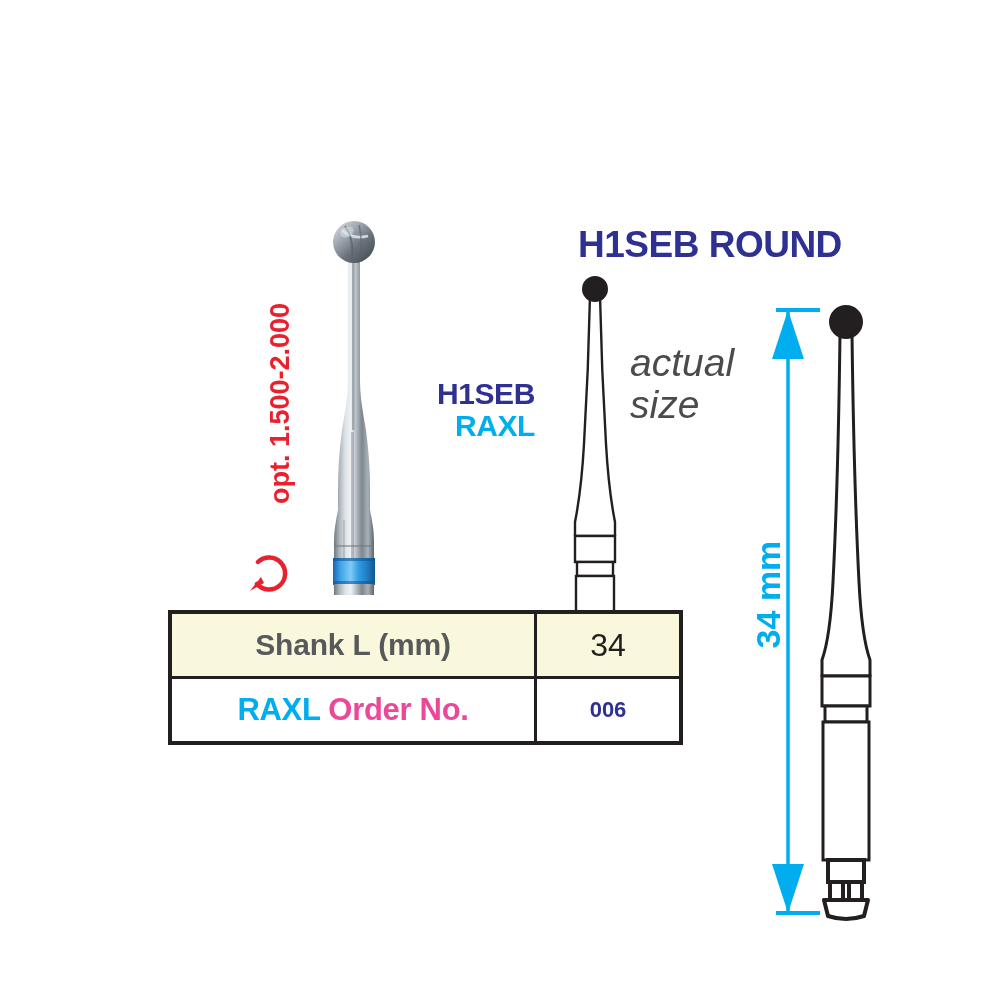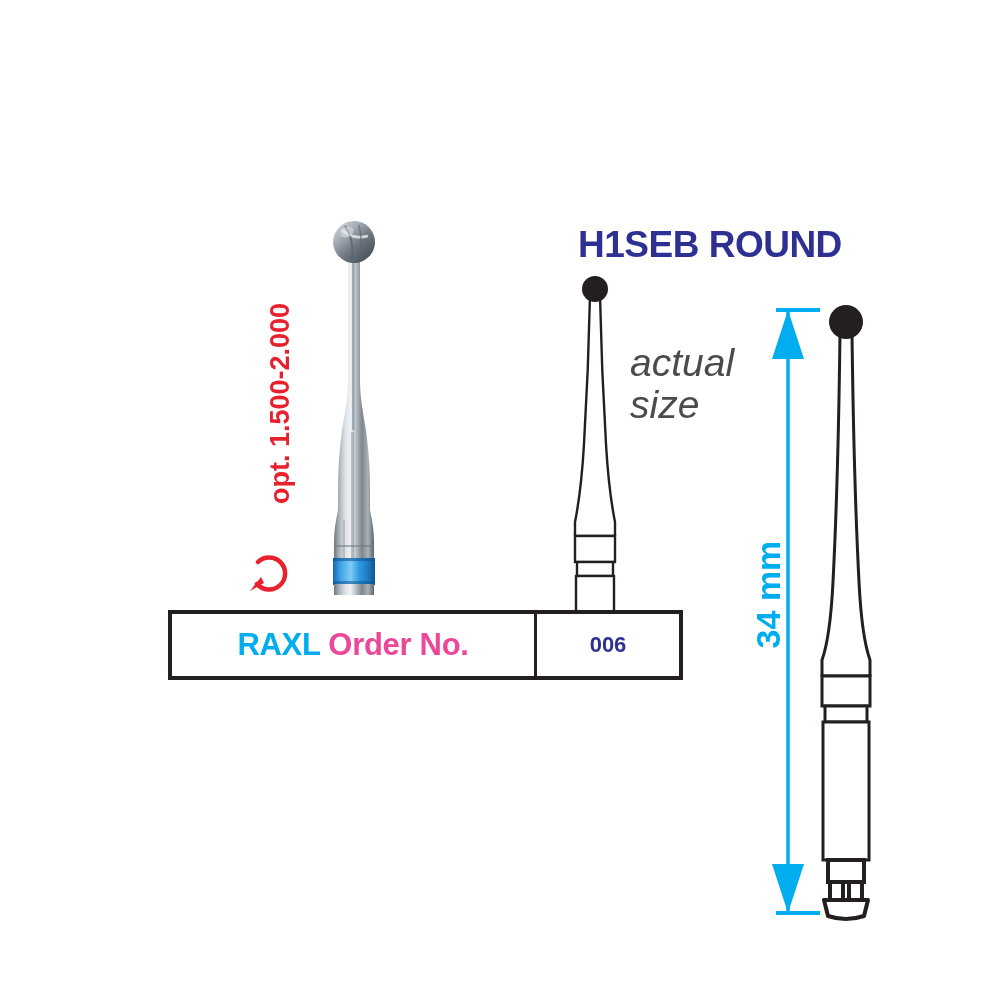--- a/index.html
+++ b/index.html
@@ -265,20 +265,24 @@
 
     <rect x="14" y="302" width="38" height="38" fill="#ffffff" stroke="#231F20" stroke-width="2.4"></rect>
 
     <circle cx="33" cy="15" r="13" fill="#231F20"></circle>
   </svg>
   <div class="actual-size">
     <span>actual</span>
     <span>size</span>
   </div>
 
+  <div class="label-type">
+    <span class="navy">H1SEB</span>
+    <span class="cyan">RAXL</span>
+  </div>
 
   <svg class="bur-right" viewBox="0 0 110 620">
 
     <path d="M40 30
              C39 110 37 200 33 278
              C31 318 27 342 22 356
              L22 372
              L70 372
              L70 356
              C65 342 61 318 59 278
@@ -311,20 +315,28 @@
     <path d="M58 13 L74 62 L42 62 Z" fill="#00AEEF"></path>
 
     <path d="M58 616 L74 567 L42 567 Z" fill="#00AEEF"></path>
   </svg>
   <div class="dim-block" style="pointer-events:none;">
     <div class="dim-label">34 mm</div>
   </div>
 
   <table class="spec-table">
     <tbody>
+      <tr>
+        <td class="c-label">
+          <span class="t-shank">Shank L (mm)</span>
+        </td>
+        <td class="c-value">
+          <span class="t-val">34</span>
+        </td>
+      </tr>
       <tr class="order-row">
         <td class="c-label">
           <span class="t-order"><span class="cyan">RAXL</span><span class="navy"> Order No.</span></span>
         </td>
         <td class="c-value">
           <span class="t-ordernum">006</span>
         </td>
       </tr>
     </tbody>
   </table>

